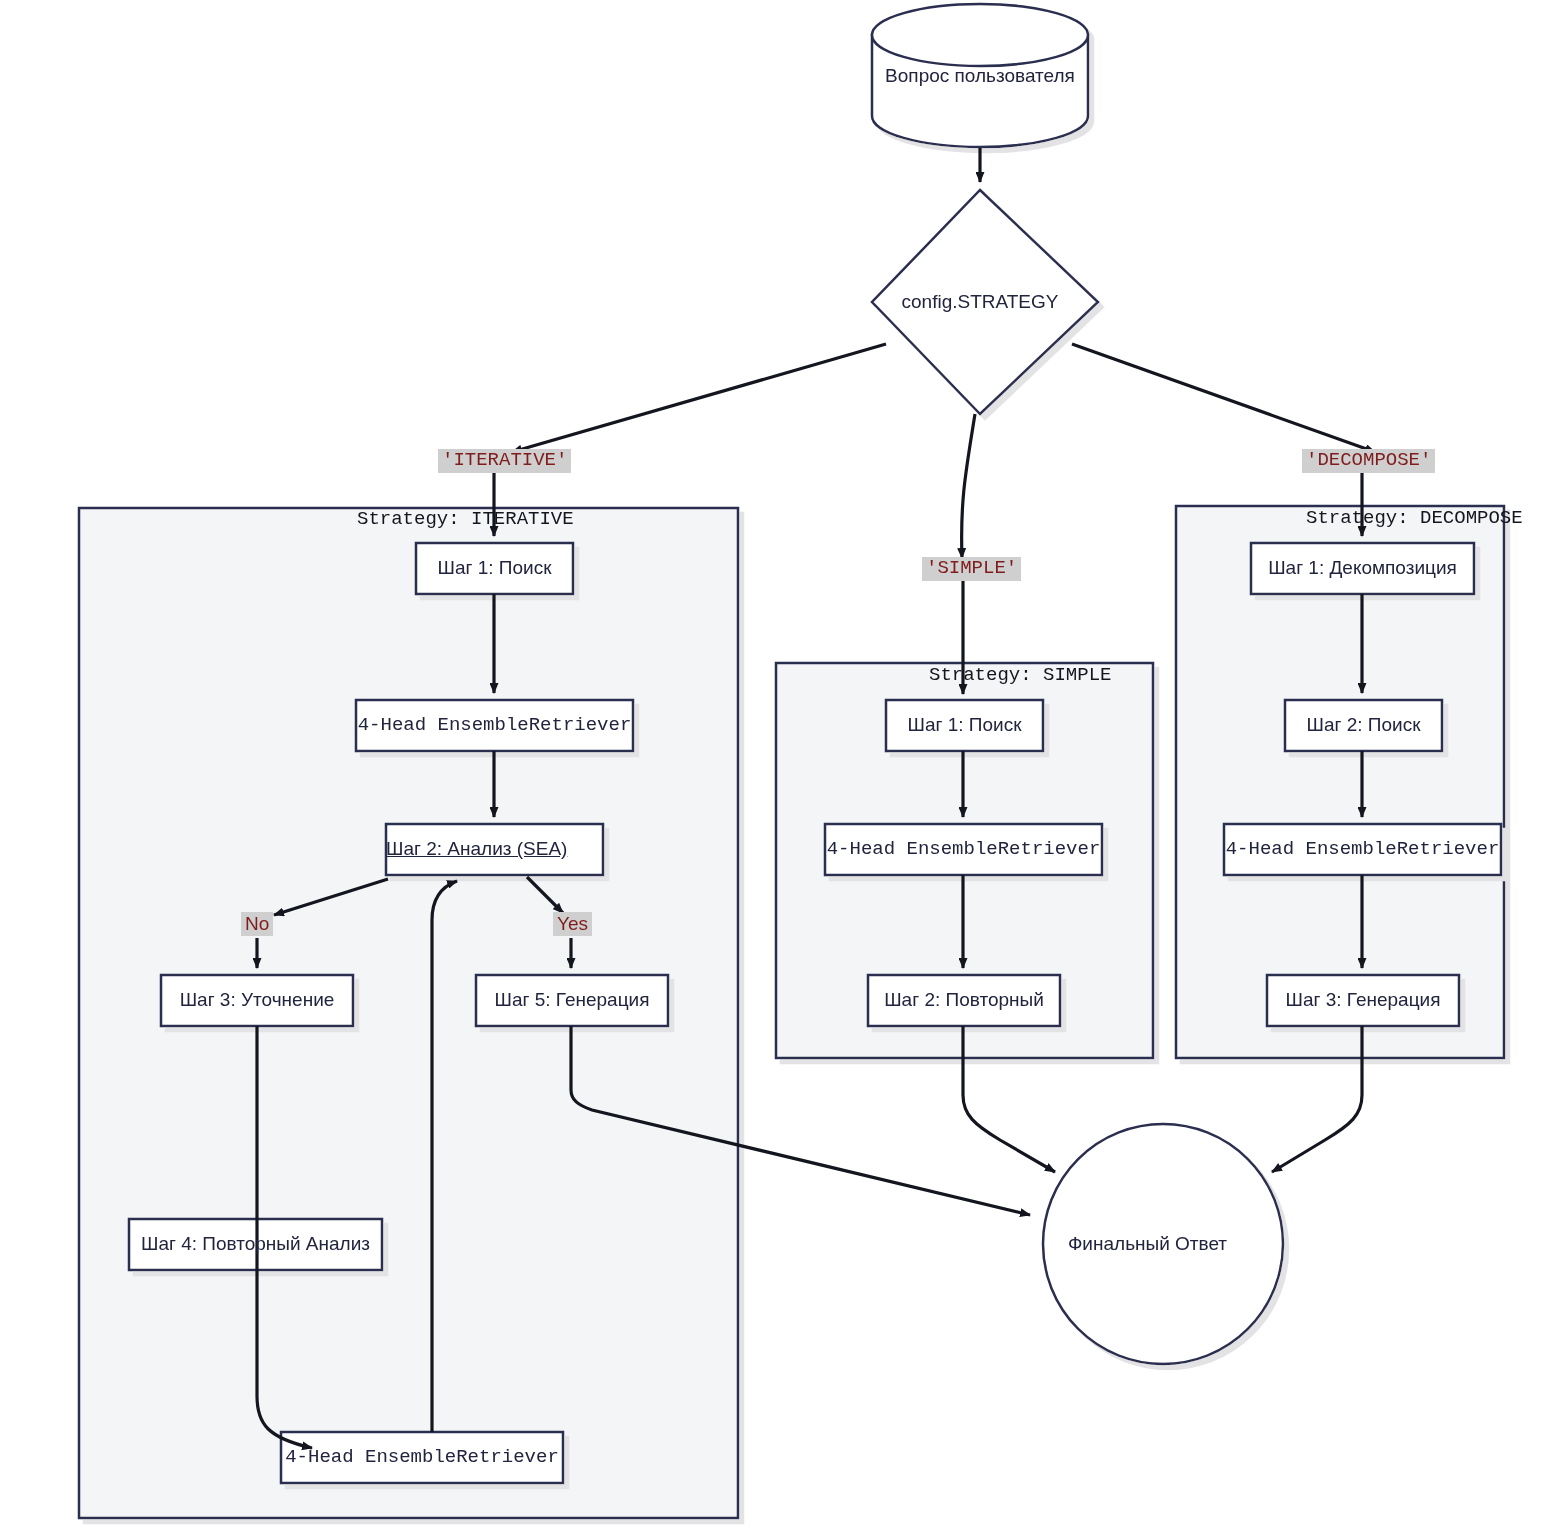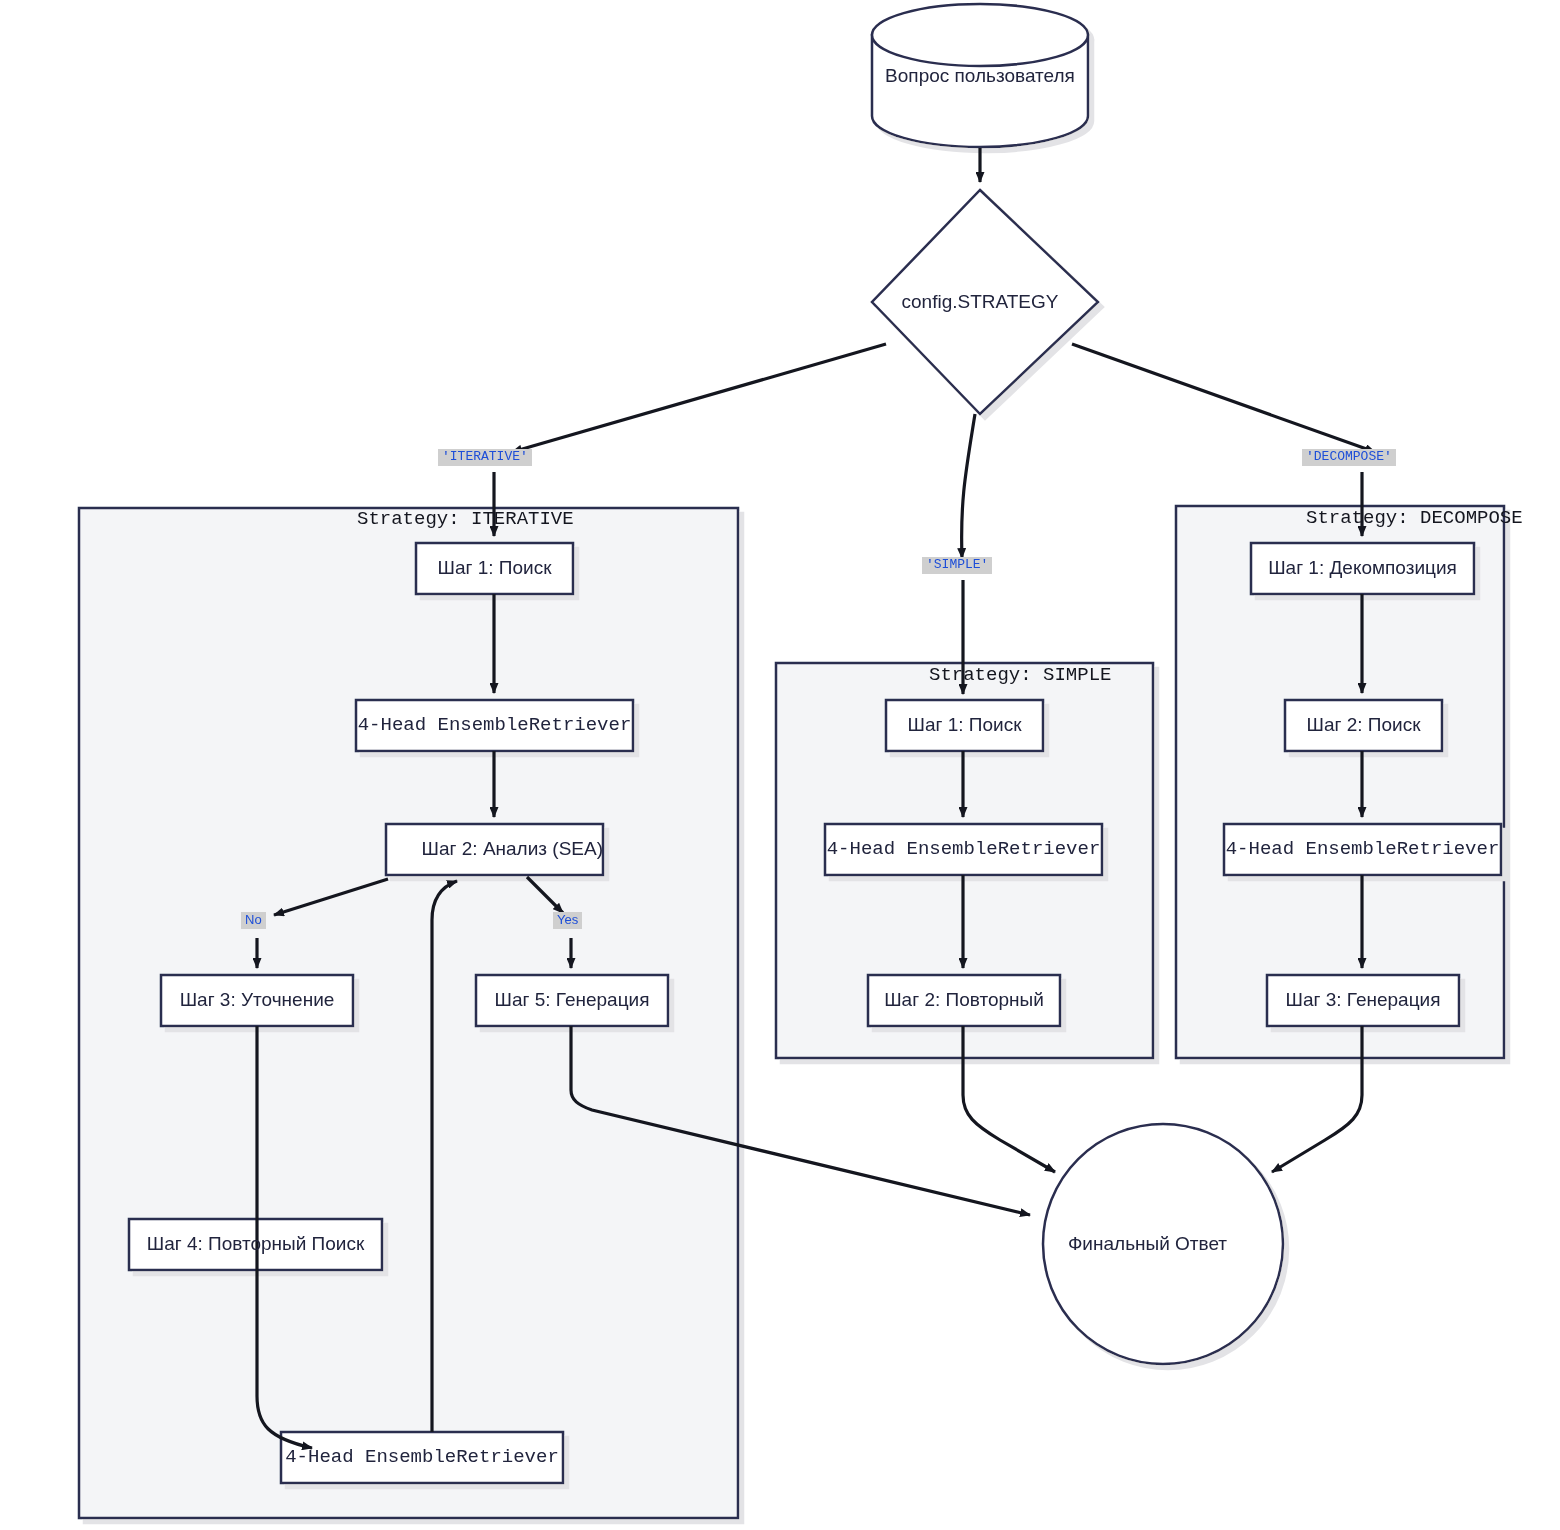--- a/index.html
+++ b/index.html
@@ -45,22 +45,22 @@
     color: #14161f;
     font-size: 19px;
     font-family: "Liberation Mono", monospace;
     white-space: nowrap;
     margin-left: 44px;
   }
   .edge-label {
     position: absolute;
     z-index: 4;
     background: #cfcfcf;
-    color: #1d4ed8;
-    font-size: 13px;
+    color: #7f1d1d;
+    font-size: 19px;
     font-family: "Liberation Mono", monospace;
     padding: 1px 4px;
     white-space: nowrap;
     line-height: 1.15;
   }
   .edge-label.sans {
     font-family: "Liberation Sans", sans-serif;
   }
 </style>
 </head>
@@ -157,24 +157,24 @@
   <div class="edge-label" style="left:438px; top:449px;">'ITERATIVE'</div>
   <div class="edge-label" style="left:922px; top:557px;">'SIMPLE'</div>
   <div class="edge-label" style="left:1302px; top:449px;">'DECOMPOSE'</div>
 
   <div class="cluster-title" style="left:313px; top:508px;">Strategy: ITERATIVE</div>
   <div class="cluster-title" style="left:885px; top:664px;">Strategy: SIMPLE</div>
   <div class="cluster-title" style="left:1262px; top:507px;">Strategy: DECOMPOSE</div>
 
   <div class="node-label" style="left:416px; top:557px; width:157px; text-align:center;">Шаг 1: Поиск</div>
   <div class="node-label mono" style="left:356px; top:714px; width:277px; text-align:center;">4-Head EnsembleRetriever</div>
-  <div class="node-label" style="left:386px; top:838px; width:217px; text-align:right;">Шаг 2: Анализ (SEA)</div>
+  <div class="node-label" style="left:386px; top:838px; width:217px; text-align:left;text-decoration:underline;">Шаг 2: Анализ (SEA)</div>
   <div class="node-label" style="left:161px; top:989px; width:192px; text-align:center;">Шаг 3: Уточнение</div>
   <div class="node-label" style="left:476px; top:989px; width:192px; text-align:center;">Шаг 5: Генерация</div>
-  <div class="node-label" style="left:129px; top:1233px; width:253px; text-align:center;">Шаг 4: Повторный Поиск</div>
+  <div class="node-label" style="left:129px; top:1233px; width:253px; text-align:center;">Шаг 4: Повторный Анализ</div>
   <div class="node-label mono" style="left:281px; top:1446px; width:282px; text-align:center;">4-Head EnsembleRetriever</div>
 
   <div class="edge-label sans" style="left:241px; top:912px;text-align:center;">No</div>
   <div class="edge-label sans" style="left:553px; top:912px;">Yes</div>
 
   <div class="node-label" style="left:886px; top:714px; width:157px; text-align:center;">Шаг 1: Поиск</div>
   <div class="node-label mono" style="left:825px; top:838px; width:277px; text-align:center;">4-Head EnsembleRetriever</div>
   <div class="node-label" style="left:868px; top:989px; width:192px; text-align:center;">Шаг 2: Повторный</div>
 
   <div class="node-label" style="left:1251px; top:557px; width:223px; text-align:center;">Шаг 1: Декомпозиция</div>

